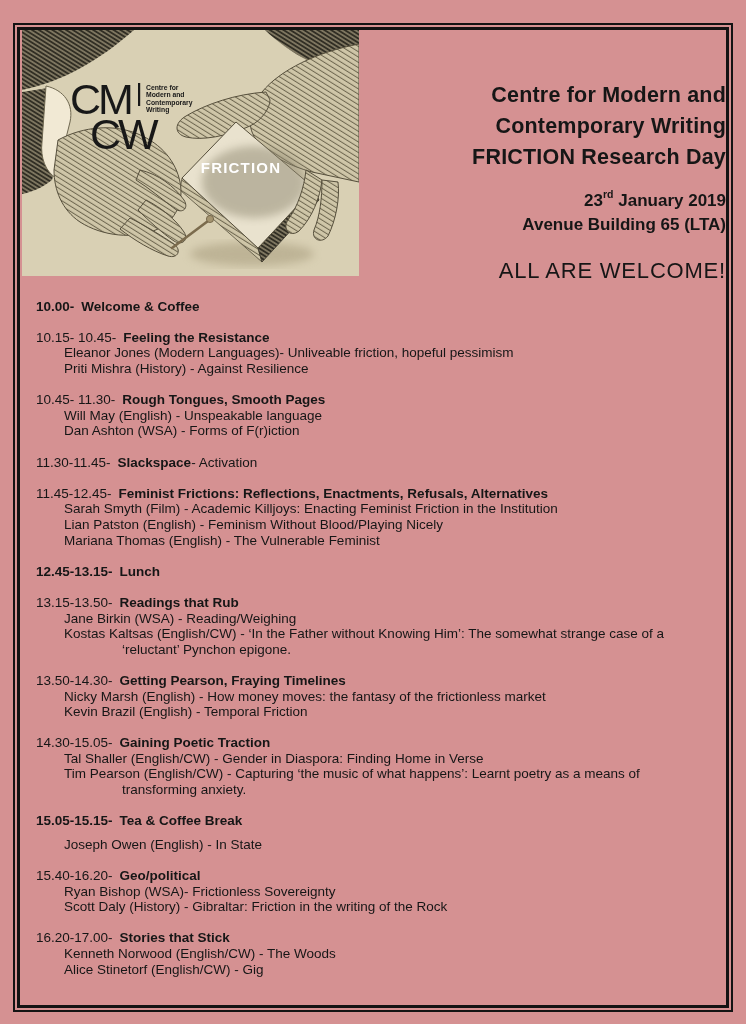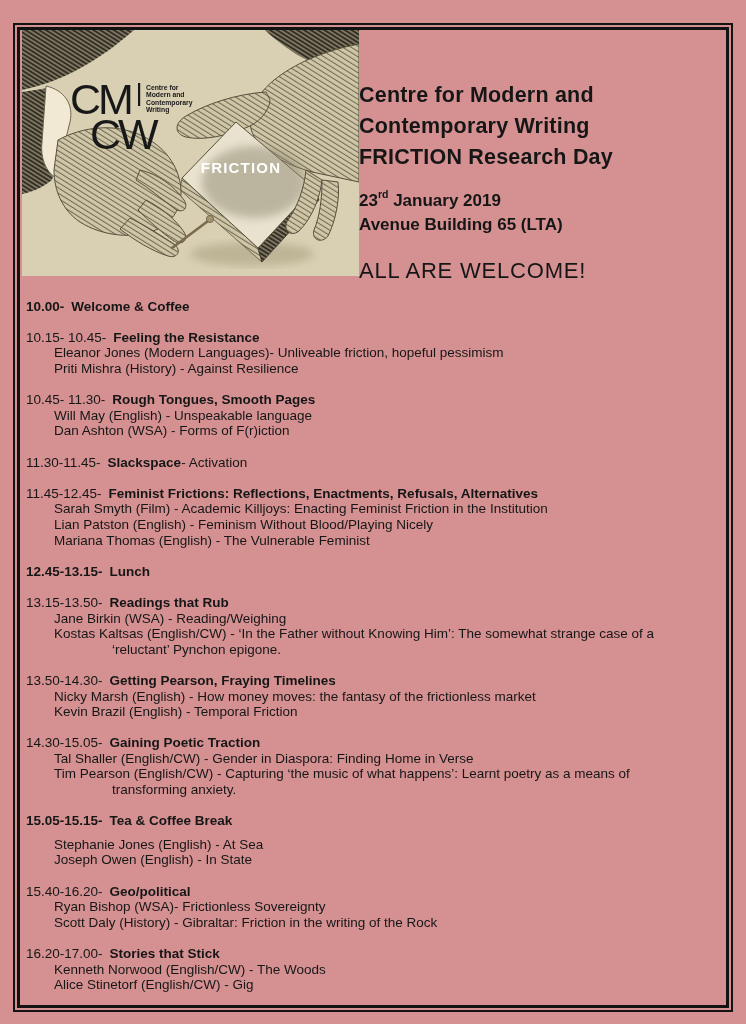--- a/index.html
+++ b/index.html
@@ -5,26 +5,26 @@
   html,body{margin:0;padding:0;background:#d59192;}
   .page{position:relative;width:746px;height:1024px;background:#d59192;
         font-family:"Liberation Sans","DejaVu Sans",sans-serif;color:#161616;overflow:hidden;}
   .frame-outer{position:absolute;left:13px;top:23px;width:720px;height:989px;
         border:2px solid #131313;box-sizing:border-box;}
   .frame-inner{position:absolute;inset:2px;border:3px solid #131313;}
   .content{position:absolute;inset:0;overflow:hidden;}
   .top-row{display:flex;align-items:flex-start;}
   .poster-image{flex:0 0 auto;width:337px;height:246px;margin-left:2px;}
   .poster-image svg{display:block;width:337px;height:246px;}
-  .title-block{flex:1 1 auto;text-align:left;padding-top:50px;}
+  .title-block{flex:1 1 auto;text-align:right;padding-top:50px;}
   .title-main{font-weight:bold;font-size:21.5px;line-height:31px;letter-spacing:0.2px;}
   .date-block{margin-top:10px;font-weight:bold;font-size:17px;line-height:24px;}
   .date-block sup{font-size:10.5px;position:relative;top:-1px;}
   .welcome{margin-top:21px;font-size:22px;font-weight:400;letter-spacing:0.8px;}
-  .schedule{margin-top:15px;padding-left:6px;padding-right:10px;font-size:13.5px;}
+  .schedule{margin-top:15px;padding-left:6px;padding-right:10px;font-size:13.5px;margin-left:10px;}
   .session{margin-bottom:15.6px;}
   .session.compact{margin-bottom:8px;}
   .session-head{line-height:15.6px;}
   .time{margin-right:7px;}
   .time.b{font-weight:bold;}
   .stitle{font-weight:bold;}
   .item{line-height:15.6px;}
   .indent1{padding-left:28px;}
   .indent2{padding-left:86px;}
 </style>
@@ -176,21 +176,20 @@
               </div>
   </div>
 
   <div class="session compact">
     <div class="session-head"><span class="time b">15.05-15.15-</span><span class="stitle">Tea &amp; Coffee Break</span><span class="suffix"></span></div>
     <div class="items"></div>
   </div>
 
   <div class="session">
     <div class="items">
-                <div class="item indent1">Stephanie Jones (English) - At Sea</div>
                 <div class="item indent1">Joseph Owen (English) - In State</div>
               </div>
   </div>
 
   <div class="session">
     <div class="session-head"><span class="time">15.40-16.20-</span><span class="stitle">Geo/political</span><span class="suffix"></span></div>
     <div class="items">
                 <div class="item indent1">Ryan Bishop (WSA)- Frictionless Sovereignty</div>
                 <div class="item indent1">Scott Daly (History) - Gibraltar: Friction in the writing of the Rock</div>
               </div>

